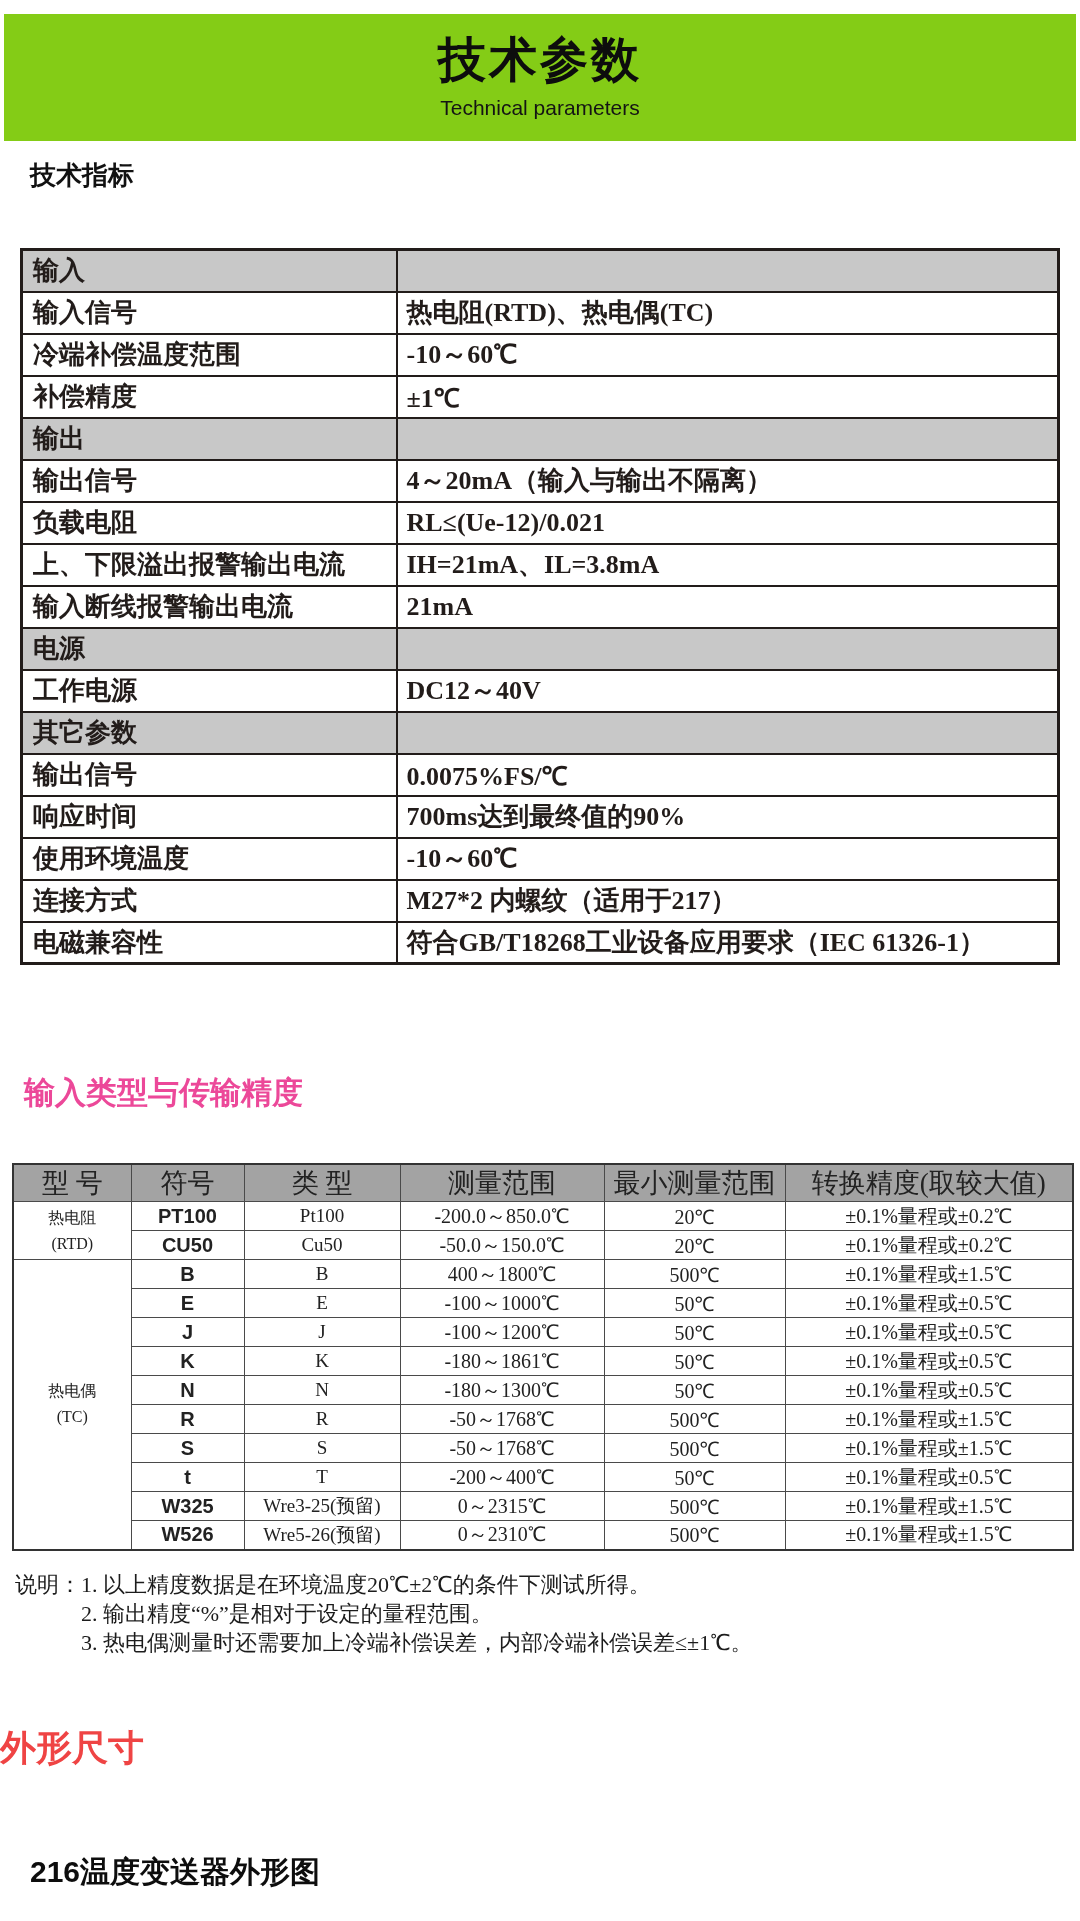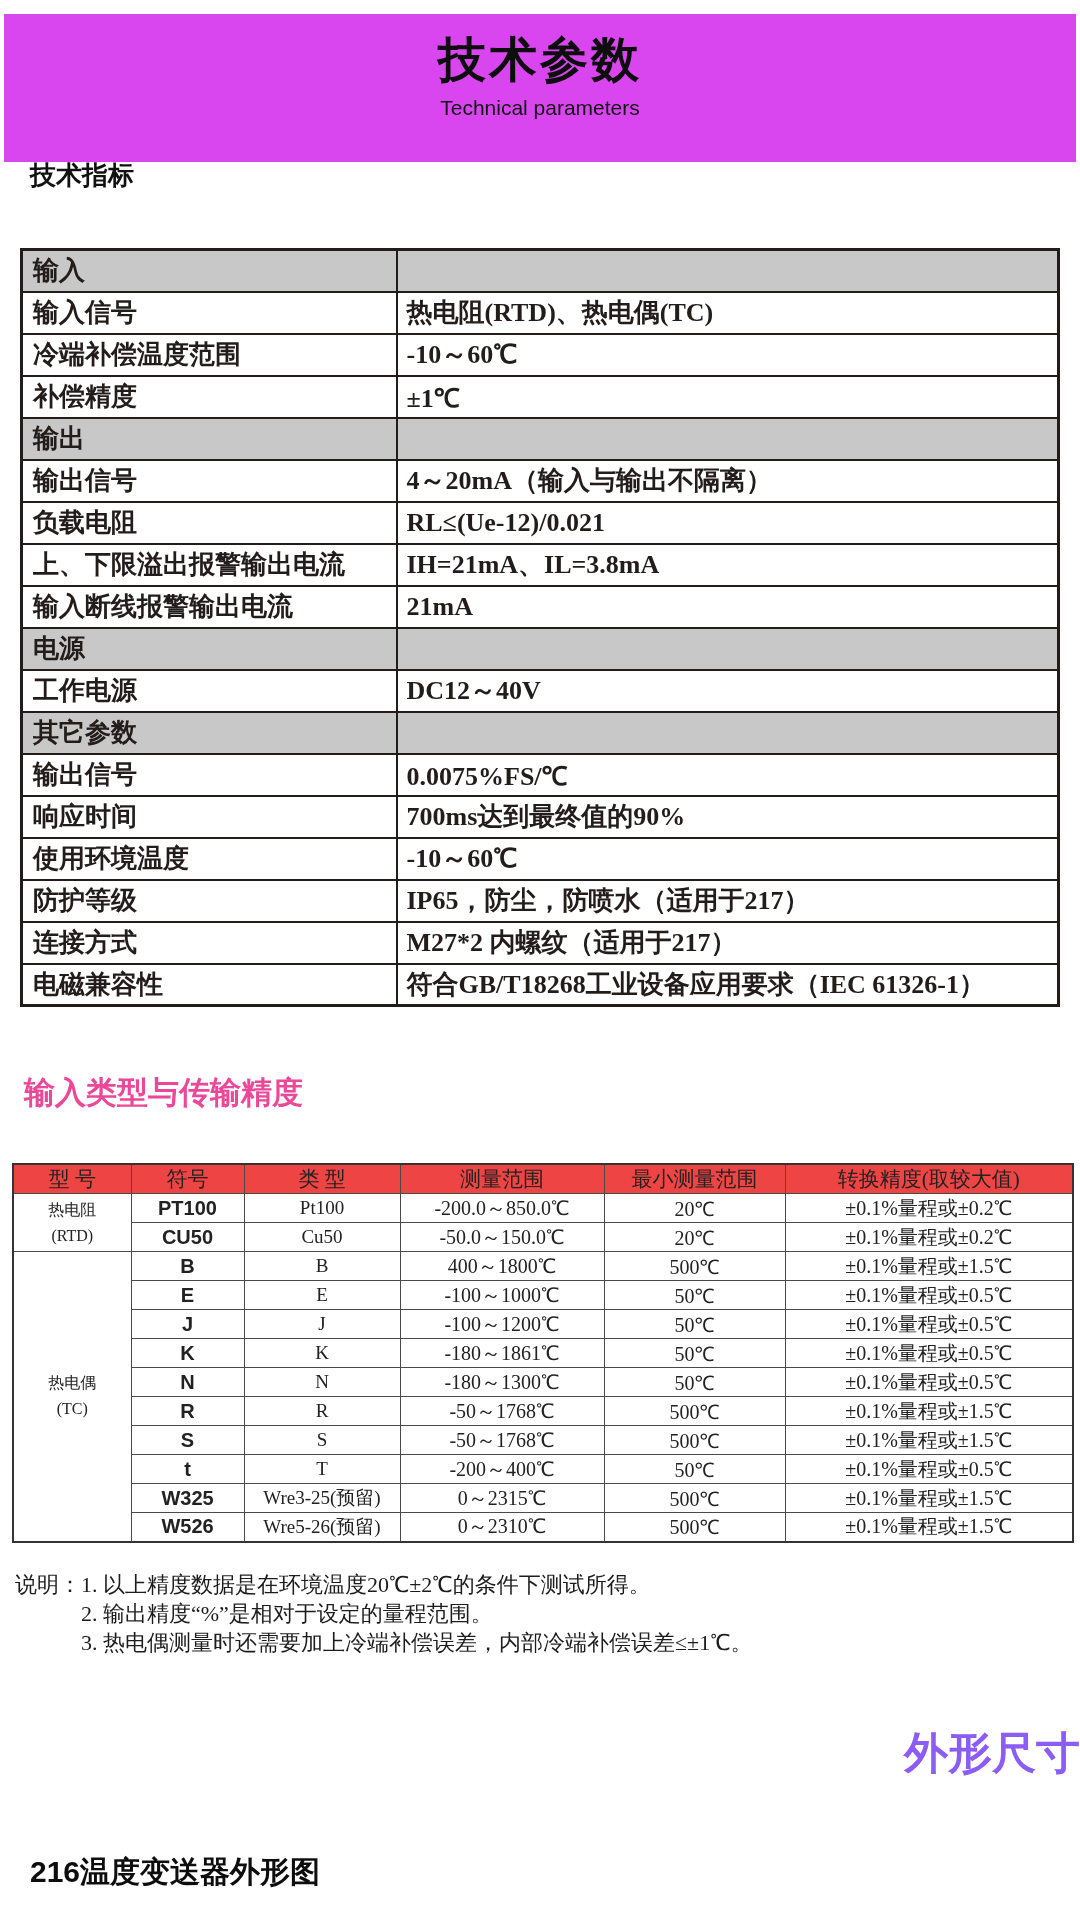--- a/index.html
+++ b/index.html
@@ -3,33 +3,33 @@
 <meta charset="utf-8">
 <style>
   * { margin:0; padding:0; box-sizing:border-box; }
   html,body { background:#ffffff; }
   .page {
     position:relative; width:1080px; height:1921px; background:#ffffff;
     font-family:"Liberation Sans", sans-serif; color:#1a1a1a; overflow:hidden;
   }
   
   .banner {
-    position:absolute; top:14px; left:4px; width:1072px; height:148px;
-    background:#d946ef; text-align:center;
+    position:absolute; top:14px; left:4px; width:1072px; height:127px;
+    background:#84cc16; text-align:center;
   }
   .banner-title {
     padding-top:14px; font-size:48px; font-weight:bold; letter-spacing:3px; color:#0d0d0d;
     font-family:"Liberation Sans", sans-serif;
   }
   .banner-sub { margin-top:4px; font-size:21px; color:#141414; }
   
   .h-tech   { position:absolute; top:158px; left:30px;  font-size:26px; font-weight:600; color:#111; }
   .h-input  { position:absolute; top:1072px; left:24px; font-size:31px; font-weight:bold; color:#ec4899; }
-  .h-dim    { position:absolute; top:1724px; left:0; width:1080px; text-align:right;
-              font-size:44px; font-weight:bold; color:#8b5cf6; }
+  .h-dim    { position:absolute; top:1724px; left:0; width:1080px; text-align:left;
+              font-size:36px; font-weight:bold; color:#ef4444; }
   .h-outline{ position:absolute; top:1852px; left:30px; font-size:30px; font-weight:bold; color:#0d0d0d; }
   
   table { border-collapse:collapse; table-layout:fixed; }
   .spec-table {
     position:absolute; top:248px; left:20px; width:1040px;
     font-family:"Liberation Serif", serif; font-size:26px; font-weight:bold; color:#221c1a;
     border:3px solid #221c1a;
   }
   .spec-table td { border:2px solid #221c1a; height:42px; padding:0 0 0 10px; vertical-align:middle; }
   .spec-table td.val { padding-left:9px; }
@@ -38,21 +38,21 @@
   
   .acc-table {
     position:absolute; top:1163px; left:12px; width:1062px;
     font-family:"Liberation Serif", serif; font-size:20px; color:#222;
     border:2px solid #333;
   }
   .acc-table th, .acc-table td {
     border:1px solid #4a4a4a; text-align:center; vertical-align:middle; height:29px;
     font-weight:normal; padding:0 2px; overflow:hidden; white-space:nowrap;
   }
-  .acc-table thead th { background:#ef4444; height:28px; font-size:21px; }
+  .acc-table thead th { background:#a3a3a3; height:28px; font-size:27px; }
   .acc-table td.sym { font-family:"Liberation Sans", sans-serif; font-weight:bold; font-size:20px; }
   .acc-table td.typ { font-size:19px; }
   .acc-table td.grp { font-size:16px; line-height:26px;margin-top:14px; }
   .acc-table td.grp span { display:block; }
   
   .notes {
     position:absolute; top:1570px; left:15px; width:1040px;
     font-family:"Liberation Serif", serif; font-size:22px; line-height:29px; color:#1c1c1c;
   }
   .notes .row { display:flex; }
@@ -129,24 +129,20 @@
         <td>输出信号</td>
         <td class="val">0.0075%FS/℃</td>
       </tr>
       <tr>
         <td>响应时间</td>
         <td class="val">700ms达到最终值的90%</td>
       </tr>
       <tr>
         <td>使用环境温度</td>
         <td class="val">-10～60℃</td>
-      </tr>
-      <tr>
-        <td>防护等级</td>
-        <td class="val">IP65，防尘，防喷水（适用于217）</td>
       </tr>
       <tr>
         <td>连接方式</td>
         <td class="val">M27*2 内螺纹（适用于217）</td>
       </tr>
       <tr>
         <td>电磁兼容性</td>
         <td class="val">符合GB/T18268工业设备应用要求（IEC 61326-1）</td>
       </tr>
     </tbody>

